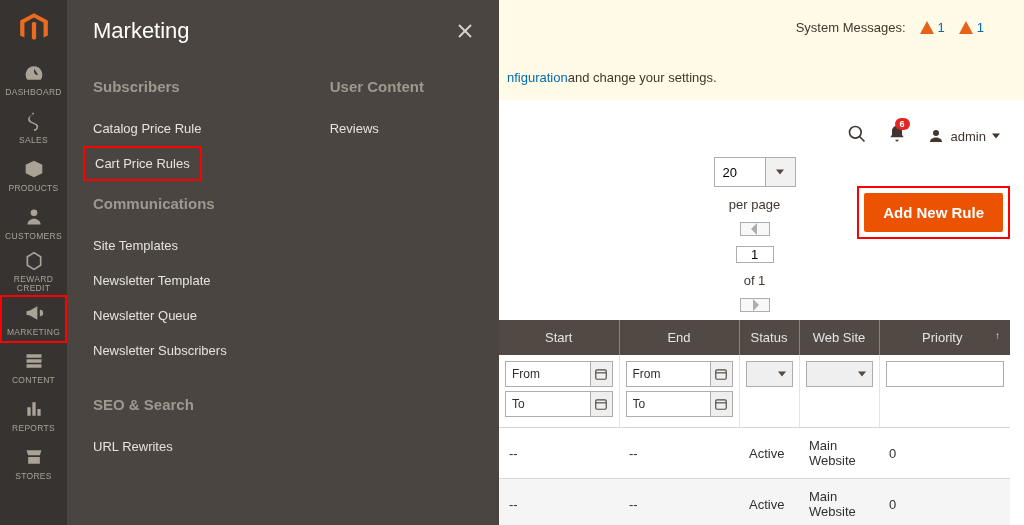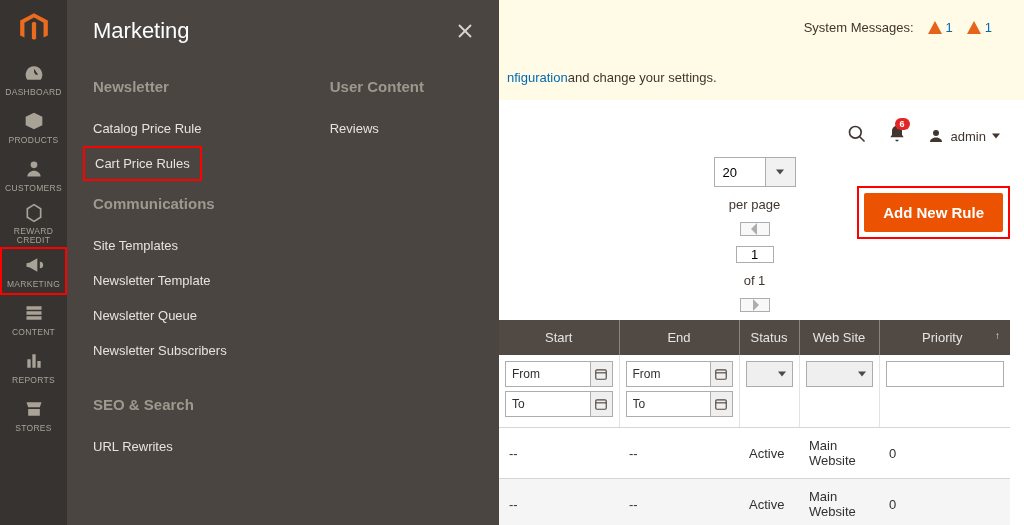--- a/index.html
+++ b/index.html
@@ -40,21 +40,21 @@
     display: block; color: #e6e3de; font-size: 13px; font-weight: 400;
     padding: 10px 0; cursor: pointer; width: fit-content;
   }
   .link.highlight { border: 2px solid #ff0000; padding: 8px 10px; margin-left: -10px; }
 
   
   .sysbar {
     position: absolute; left: 499px; right: 0; top: 0; height: 54px;
     background: #fffbe6; border-left: 4px solid #fffbe6;
     display: flex; justify-content: flex-end; align-items: center;
-    padding-right: 32px; gap: 14px; font-size: 13px; color: #41362f; text-align: center;
+    padding-right: 40px; gap: 14px; font-size: 13px; color: #41362f; text-align: center;
   }
   .sysbar .warn { display: inline-flex; align-items: center; gap: 4px; }
   .sysbar .warn .tri { width: 0; height: 0; border-left: 7px solid transparent; border-right: 7px solid transparent; border-bottom: 13px solid #e5631a; position: relative; }
   .sysbar .num { color: #006bb4; }
 
   .hintrow {
     position: absolute; left: 499px; top: 54px; height: 46px; right: 0;
     background: #fffbe6; display: flex; align-items: center; padding-left: 8px;
     font-size: 13px; color: #41362f;
   }
@@ -144,20 +144,28 @@
     <span class="ico">
         <svg viewBox="0 0 24 24" width="20" height="20">
           <path d="M12 4a10 10 0 00-8 16h16a10 10 0 00-8-16zm0 3l5 7h-3l-2-3z"></path>
         </svg>
       </span>
     <span class="lbl">DASHBOARD</span>
   </div>
   <div class="rail-item">
     <span class="ico">
         <svg viewBox="0 0 24 24" width="20" height="20">
+          <path d="M12 2v2a5 5 0 00-5 5c0 3 2 4 5 5s5 2 5 5a5 5 0 01-5 5v-2a3 3 0 003-3c0-2-2-3-5-4s-5-2-5-5a5 5 0 015-5V2z"></path>
+        </svg>
+      </span>
+    <span class="lbl">SALES</span>
+  </div>
+  <div class="rail-item">
+    <span class="ico">
+        <svg viewBox="0 0 24 24" width="20" height="20">
           <path d="M12 2L2 7v10l10 5 10-5V7zM4 8l8 4 8-4M12 12v9"></path>
         </svg>
       </span>
     <span class="lbl">PRODUCTS</span>
   </div>
   <div class="rail-item">
     <span class="ico">
         <svg viewBox="0 0 24 24" width="20" height="20">
           <circle cx="12" cy="7" r="4"></circle>
           <path d="M4 21c0-4 4-7 8-7s8 3 8 7z"></path>
@@ -212,21 +220,21 @@
     <h1>Marketing</h1>
     <span class="close">
       <svg viewBox="0 0 16 16">
           <line x1="2" y1="2" x2="14" y2="14"></line>
           <line x1="14" y1="2" x2="2" y2="14"></line>
         </svg>
     </span>
   </div>
   <div class="cols">
     <div class="col">
-      <div class="sect-title">Newsletter</div>
+      <div class="sect-title">Subscribers</div>
       <a class="link">Catalog Price Rule</a>
       <a class="link highlight">Cart Price Rules</a>
 
       <div class="sect-title" style="">Communications</div>
       <a class="link">Site Templates</a>
       <a class="link">Newsletter Template</a>
       <a class="link">Newsletter Queue</a>
       <a class="link">Newsletter Subscribers</a>
 
       <div class="sect-title" style="margin-top:28px;">SEO &amp; Search</div>

